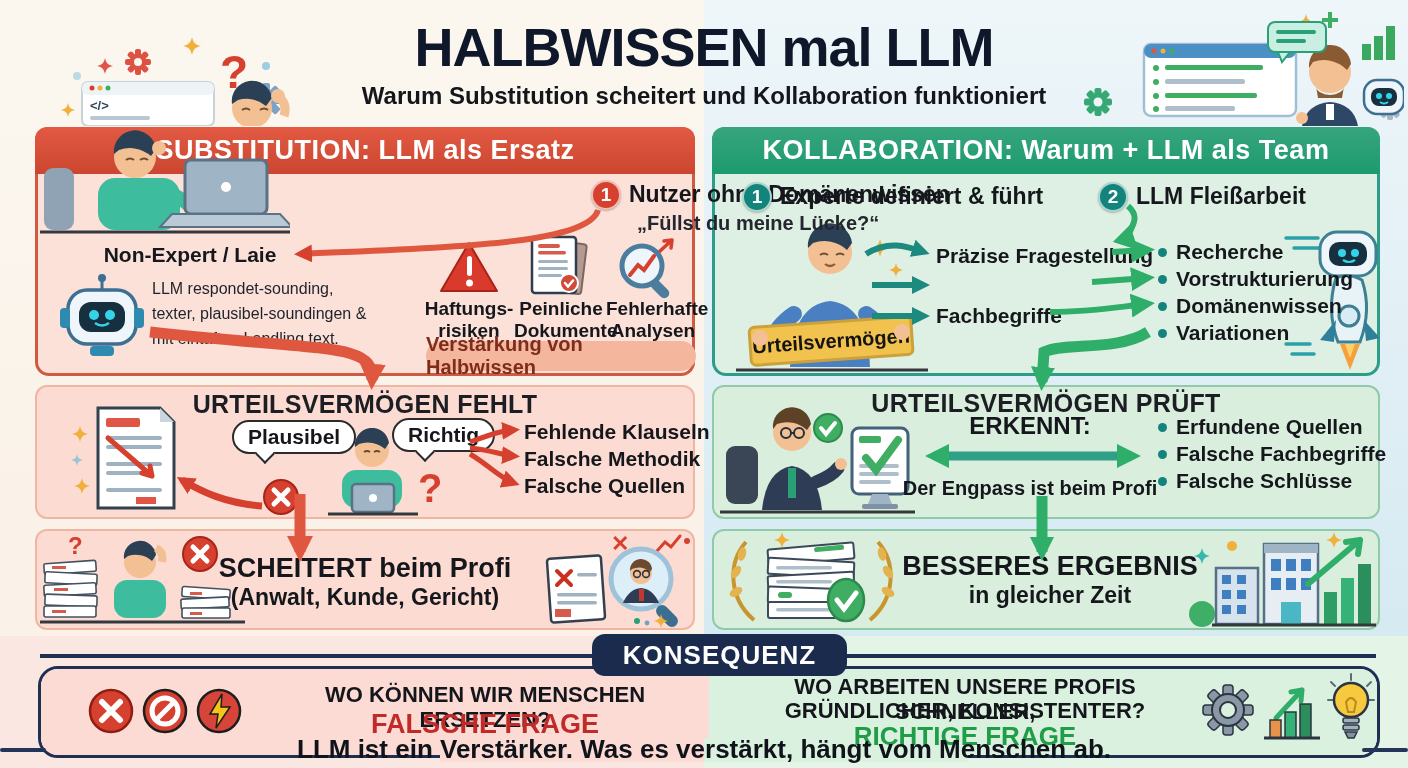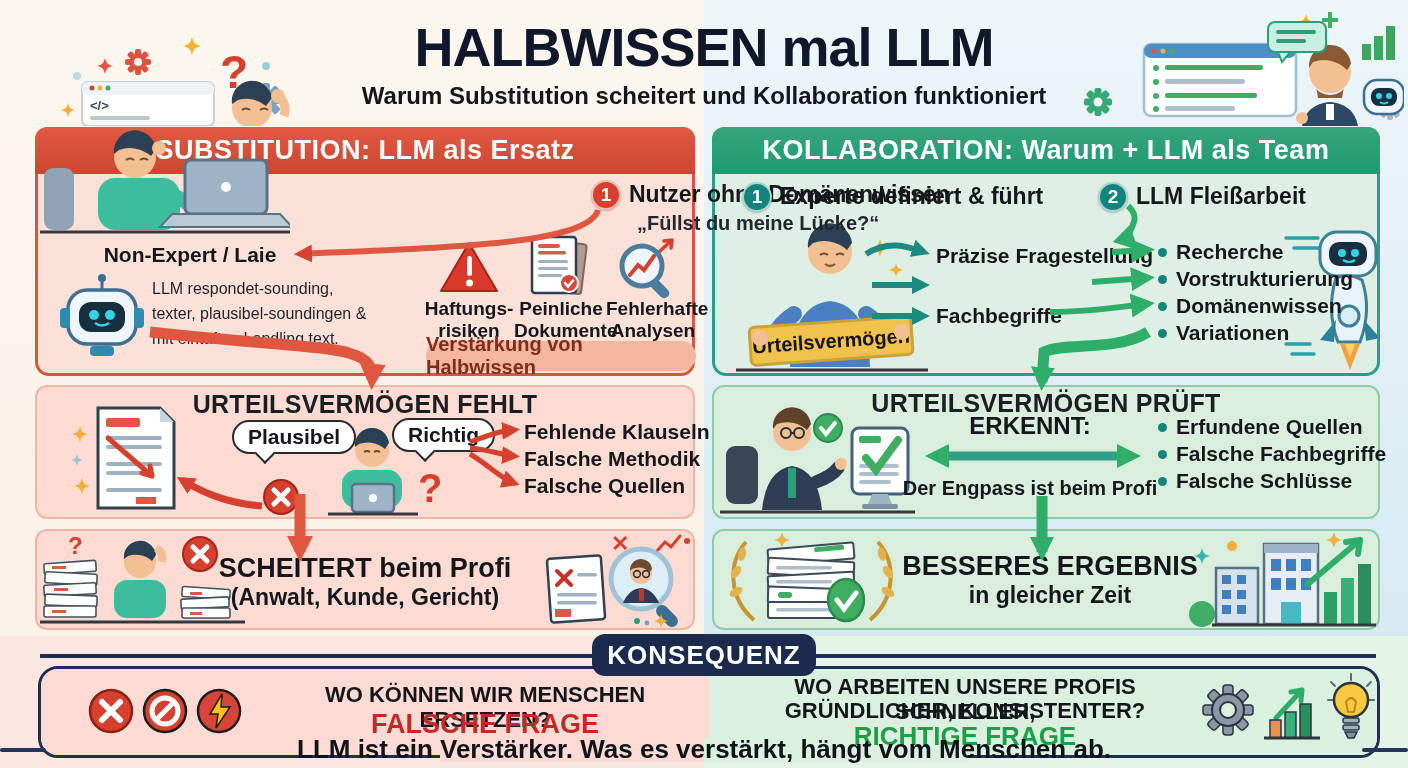--- a/index.html
+++ b/index.html
@@ -44,21 +44,21 @@
   .bullet{font-size:21px;font-weight:700;white-space:nowrap}
   .dotted{display:flex;align-items:center;gap:9px}
   .dot{width:9px;height:9px;border-radius:50%;background:#13847c;flex:0 0 auto}
   .result-title{font-size:27px;font-weight:800;text-align:center}
   .result-sub{font-size:23px;font-weight:800;text-align:center}
   .qmark{font-size:40px;font-weight:800;color:#d6402e}
   .erkennt{font-size:24px;font-weight:800;text-align:center}
   .caption{font-size:20px;font-weight:700;text-align:center}
   
   .kon-line{left:40px;top:654px;width:1336px;height:4px;background:#1e2f52;z-index:3}
-  .kon-pill{left:592px;top:634px;width:224px;height:42px;background:#1b2b4d;border-radius:13px;z-index:6;
+  .kon-pill{left:592px;top:634px;width:255px;height:42px;background:#1b2b4d;border-radius:13px;z-index:6;
     display:flex;align-items:center;justify-content:center;color:#fff;font-size:26px;font-weight:800;letter-spacing:1px}
   .kon-box{left:38px;top:666px;width:1342px;height:92px;border:3.5px solid #1e2f52;border-radius:20px;overflow:hidden;z-index:2;display:flex}
   .kon-half{width:50%;height:100%}
   .kon-q{font-size:22px;font-weight:800;color:#14161c;text-align:center;line-height:25px;z-index:4}
   .verdict-red{font-size:27px;font-weight:800;color:#c22a28;text-align:center;z-index:4}
   .verdict-green{font-size:26px;font-weight:800;color:#1f9e47;text-align:center;z-index:4}
   .footer-cover{left:440px;top:738px;width:528px;height:24px;z-index:3;
     background:linear-gradient(90deg,#fbdbd4 50%,#d9f1de 50%)}
   .footer{left:0;top:734px;width:1408px;display:flex;align-items:center;justify-content:space-between;gap:14px;z-index:5}
   .footer-text{font-size:26px;font-weight:800;color:#10131a}

